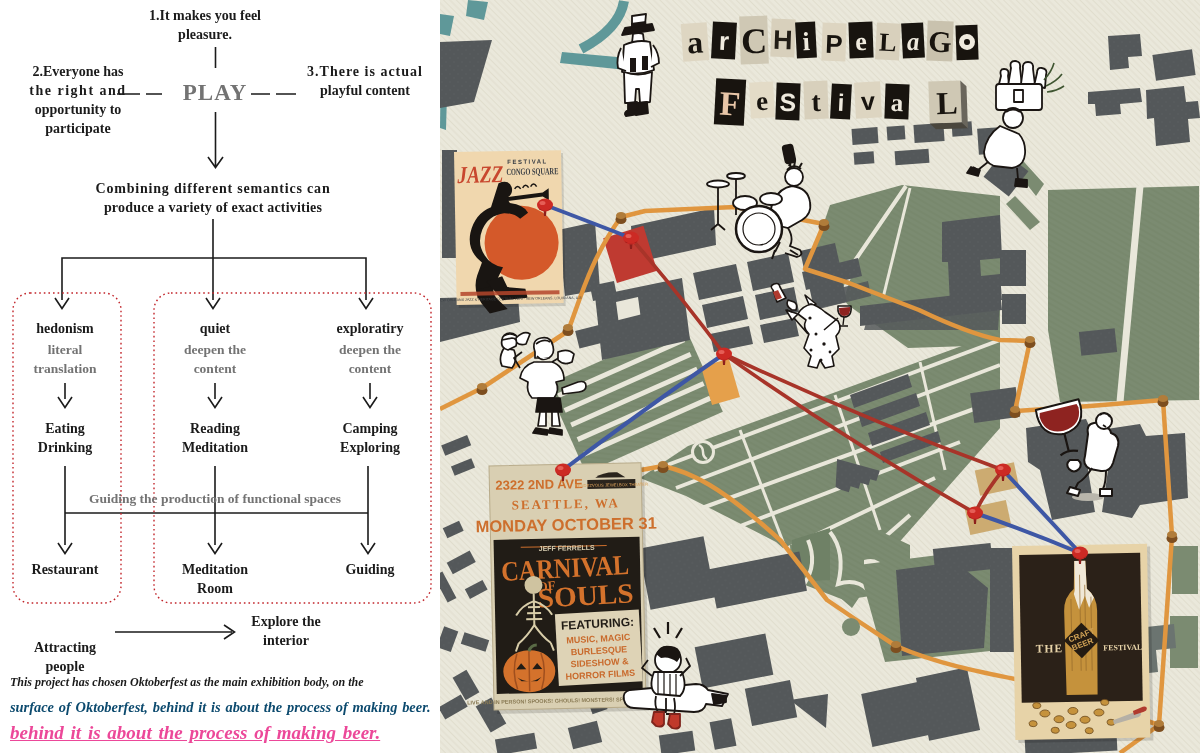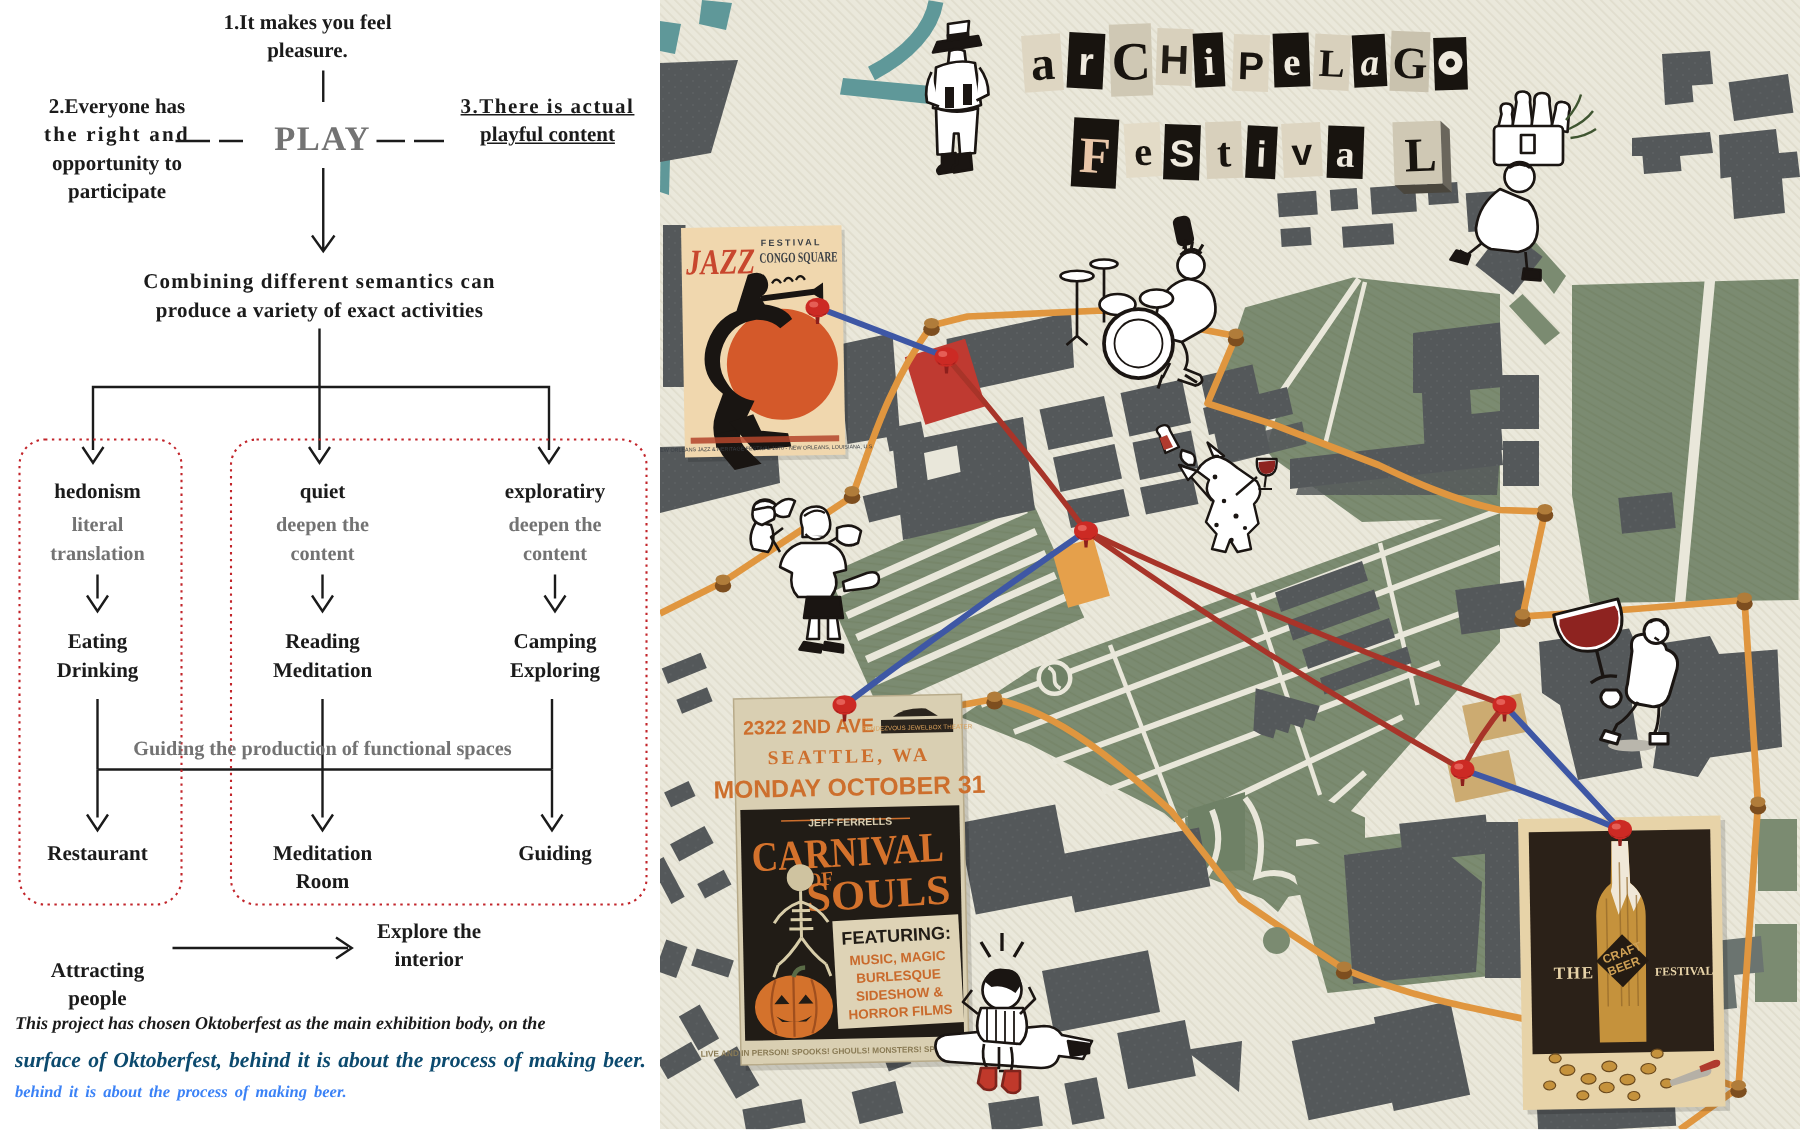--- a/index.html
+++ b/index.html
@@ -39,21 +39,21 @@
 
       <rect x="154" y="293" width="277" height="310" rx="17" fill="none" stroke="#c2252b" stroke-width="1.4" stroke-dasharray="1.6,3"></rect>
     </svg>
 
     <div class="t" style="left:105px;top:7px;width:200px;">1.It makes you feel<br>pleasure.</div>
 
     <div class="t" style="left:0px;top:62px;width:130px;line-height:19px;margin-left:13px;">2.Everyone has<br><span style="letter-spacing:1.5px;">the right and</span><br>opportunity to<br>participate</div>
 
     <div class="t red" style="left:165px;top:84px;width:100px;font-size:23px;letter-spacing:1px;">PLAY</div>
 
-    <div class="t" style="left:295px;top:62px;width:140px;line-height:19px;text-decoration:underline;"><span style="letter-spacing:1px;">3.There is actual</span><br>playful content</div>
+    <div class="t" style="left:295px;top:62px;width:140px;line-height:19px;"><span style="letter-spacing:1px;">3.There is actual</span><br>playful content</div>
 
     <div class="t" style="left:63px;top:180px;width:300px;letter-spacing:0.8px;">Combining different semantics can<br><span style="letter-spacing:0.2px;">produce a variety of exact activities</span></div>
 
     <div class="t" style="left:15px;top:320px;width:100px;">hedonism</div>
     <div class="t red" style="left:15px;top:341px;width:100px;font-size:13.5px;">literal<br>translation</div>
 
     <div class="t" style="left:165px;top:320px;width:100px;text-align:center;">quiet</div>
     <div class="t red" style="left:165px;top:341px;width:100px;font-size:13.5px;">deepen the<br>content</div>
 
     <div class="t" style="left:320px;top:320px;width:100px;">exploratiry</div>
@@ -72,21 +72,21 @@
     <div class="t" style="left:165px;top:561px;width:100px;">Meditation<br>Room</div>
 
     <div class="t" style="left:320px;top:561px;width:100px;">Guiding</div>
 
     <div class="t" style="left:15px;top:613px;width:100px;margin-top:26px;">Attracting<br>people</div>
 
     <div class="t" style="left:236px;top:613px;width:100px;">Explore the<br>interior</div>
 
     <div style="position:absolute;left:10px;top:675px;color:#1b1b1b;font-size:12px;font-style:italic;font-weight:bold;white-space:nowrap;">This project has chosen Oktoberfest as the main exhibition body, on the</div>
     <div style="position:absolute;left:10px;top:699px;color:#0c4a6e;font-size:14.4px;font-style:italic;font-weight:bold;white-space:nowrap;word-spacing:1.2px;">surface of Oktoberfest, behind it is about the process of making beer.</div>
-    <div style="position:absolute;left:10px;top:722px;color:#3b82f6;font-size:11px;font-style:italic;font-weight:bold;white-space:nowrap;word-spacing:2px;">behind it is about the process of making beer.</div>
+    <div style="position:absolute;left:10px;top:722px;color:#ec4899;font-size:19px;font-style:italic;font-weight:bold;white-space:nowrap;word-spacing:2px;text-decoration:underline;">behind it is about the process of making beer.</div>
   </div>
 
   <svg id="map" width="760" height="753" viewBox="0 0 760 753" style="position:absolute;left:440px;top:0;">
     <defs>
       <pattern id="tex" width="9" height="9" patternUnits="userSpaceOnUse" patternTransform="rotate(45)">
         <rect width="9" height="9" fill="#eae8db"></rect>
         <path d="M0,2 H9 M0,6.5 H9" stroke="#e0ddcd" stroke-width="1"></path>
       </pattern>
       <g id="pegdef">
           <ellipse cx="0" cy="2.5" rx="5.5" ry="4.5" fill="#7d4e1f"></ellipse>

